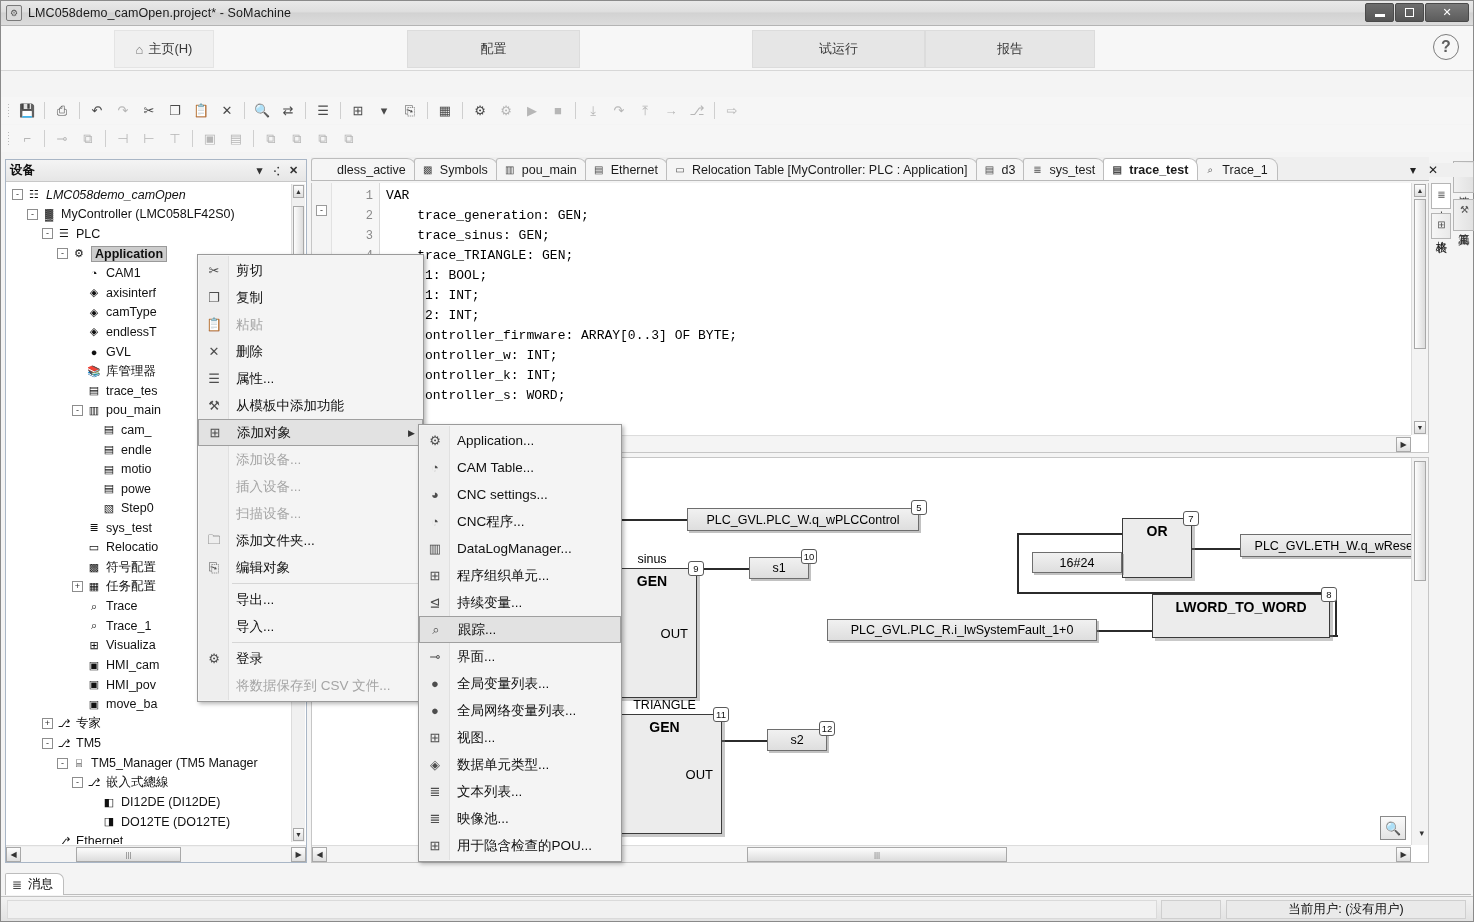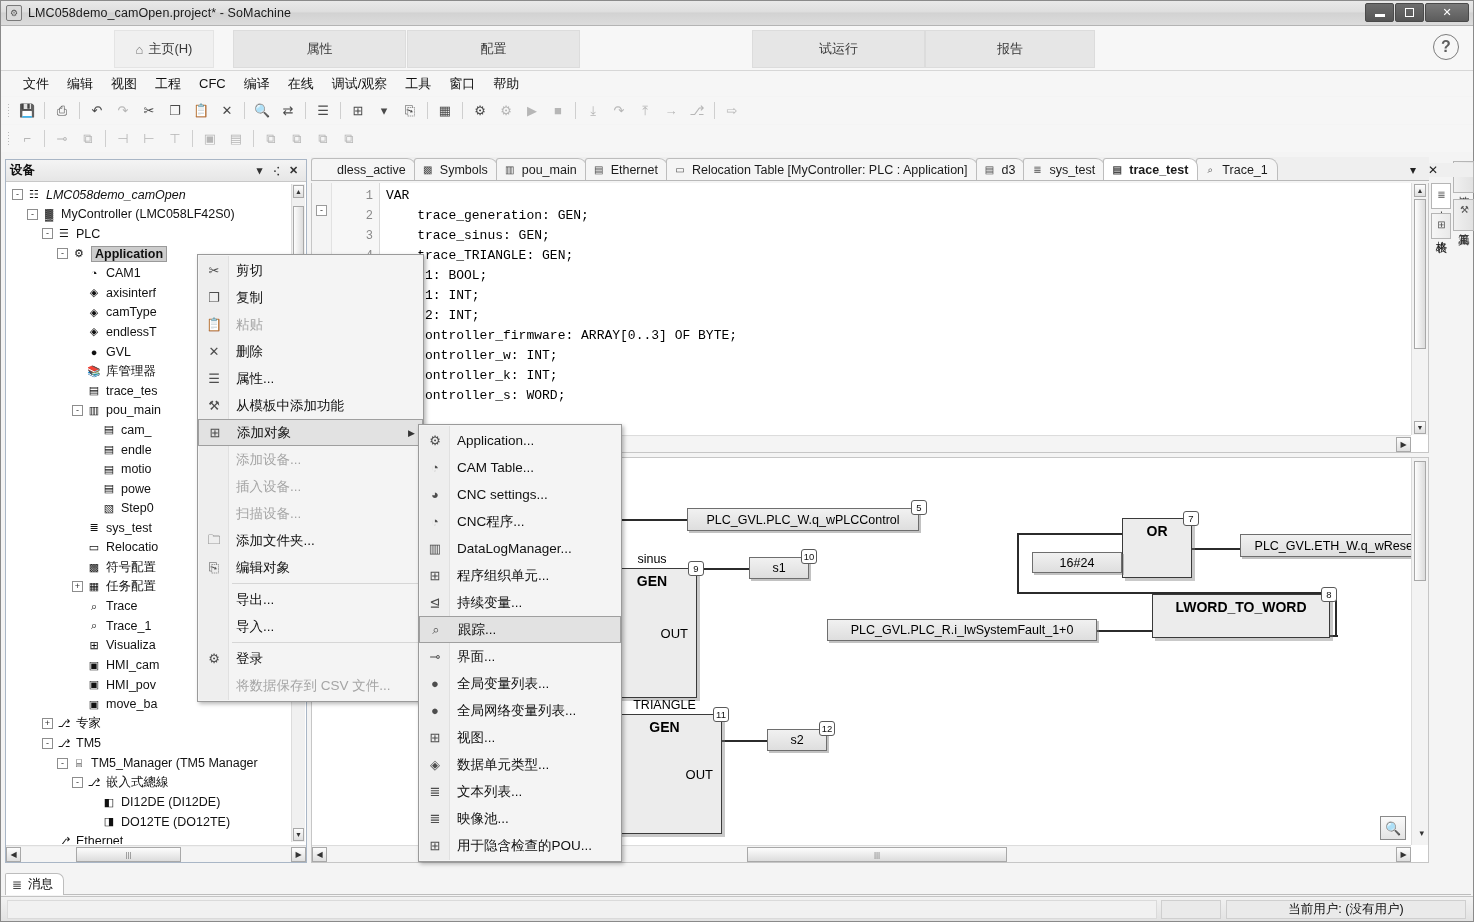--- a/index.html
+++ b/index.html
@@ -316,50 +316,34 @@
         </div>
       <div class="tb-btn close">✕</div>
     </div>
   </div>
 
   <div class="ribbon">
     <div class="rtab home" style="left:113px;width:100px;">
       <span class="home-icon">⌂</span>
       <span>主页(H)</span>
     </div>
-    <div class="rtab" style="left:232px;width:173px;">
-      <span>属性</span>
-    </div>
     <div class="rtab" style="left:406px;width:173px;">
       <span>配置</span>
     </div>
     <div class="rtab" style="left:751px;width:173px;">
       <span>试运行</span>
     </div>
     <div class="rtab" style="left:924px;width:170px;">
       <span>报告</span>
     </div>
     <div class="help-btn">
       <span>?</span>
     </div>
   </div>
 
-  <div class="menubar">
-    <span>文件</span>
-    <span>编辑</span>
-    <span>视图</span>
-    <span>工程</span>
-    <span>CFC</span>
-    <span>编译</span>
-    <span>在线</span>
-    <span>调试/观察</span>
-    <span>工具</span>
-    <span>窗口</span>
-    <span>帮助</span>
-  </div>
 
   <div class="toolbar row1" id="tb1">
       <div class="grip"></div>
       <div class="tbtn">💾</div>
       <div class="tsep"></div>
       <div class="tbtn">⎙</div>
       <div class="tsep"></div>
       <div class="tbtn">↶</div>
       <div class="tbtn dim">↷</div>
       <div class="tbtn">✂</div>

